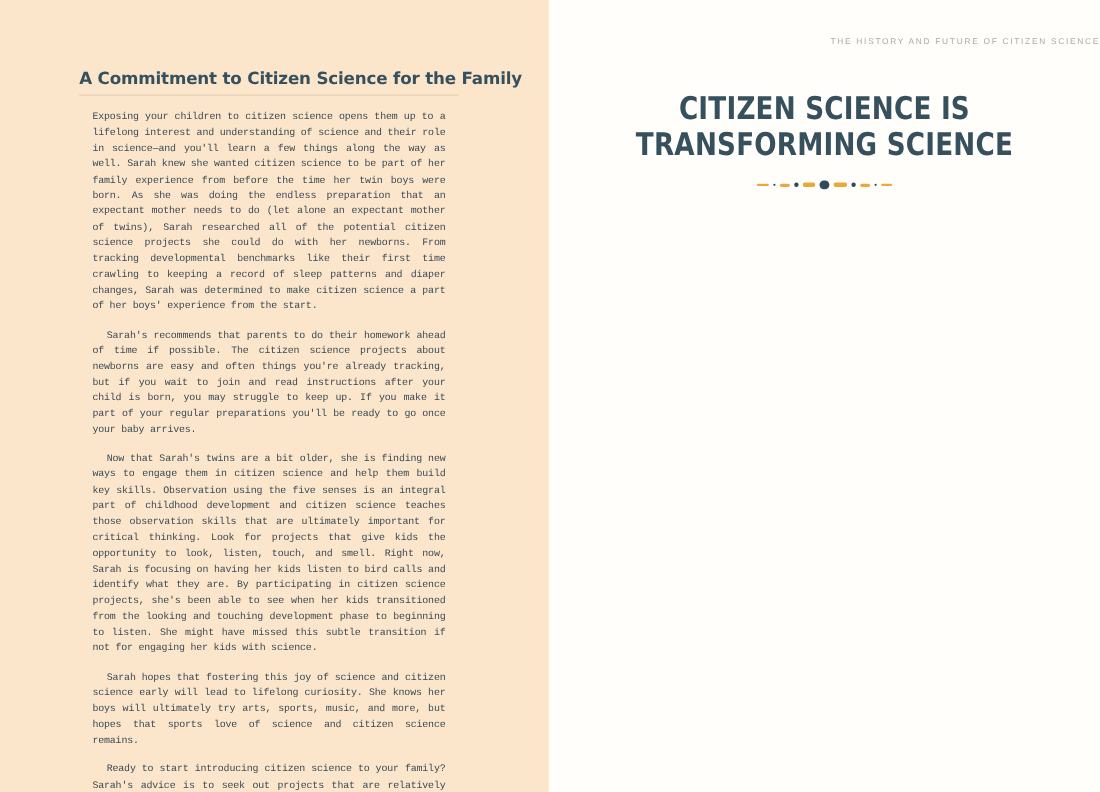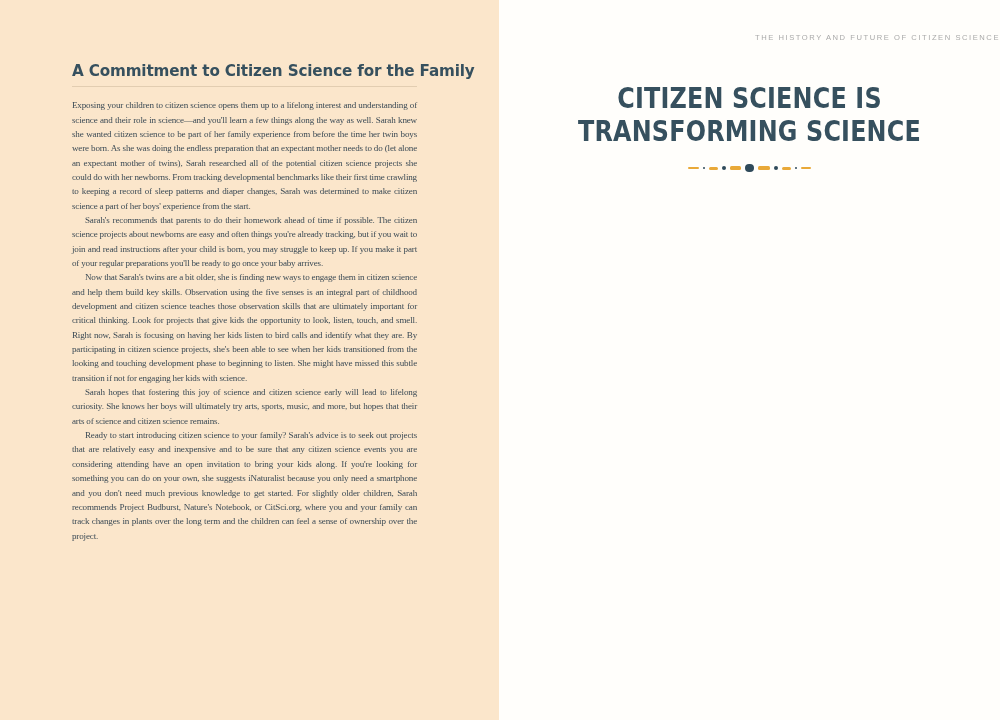--- a/index.html
+++ b/index.html
@@ -44,26 +44,26 @@
     margin: 0 0 6px 0;
     white-space: nowrap;
   }
   .heading-rule {
     width: 345px;
     height: 1px;
     background: #e2cdb1;
     margin-bottom: 11px;
   }
   .left-body p {
-    font-family: Liberation Serif, serif;
+    font-family: Liberation Mono, monospace;
     font-size: 9.05px;
     line-height: 14.35px;
     color: #3b4a55;
     text-align: justify;
-    margin: 0;
+    margin: 12px;
     letter-spacing: -0.16px;
     word-spacing: -0.15px;
     -webkit-hyphens: none;
     hyphens: none;
   }
   .left-body p + p {
     text-indent: 13px;
   }
 
   
@@ -129,21 +129,21 @@
 <div class="spread">
 
   <div class="page-left">
     <div class="left-inner">
       <h2 class="chapter-heading">A Commitment to Citizen Science for the Family</h2>
       <div class="heading-rule"></div>
       <div class="left-body">
         <p>Exposing your children to citizen science opens them up to a lifelong interest and understanding of science and their role in science—and you'll learn a few things along the way as well. Sarah knew she wanted citizen science to be part of her family experience from before the time her twin boys were born. As she was doing the endless preparation that an expectant mother needs to do (let alone an expectant mother of twins), Sarah researched all of the potential citizen science projects she could do with her newborns. From tracking developmental benchmarks like their first time crawling to keeping a record of sleep patterns and diaper changes, Sarah was determined to make citizen science a part of her boys' experience from the start.</p>
         <p>Sarah's recommends that parents to do their homework ahead of time if possible. The citizen science projects about newborns are easy and often things you're already tracking, but if you wait to join and read instructions after your child is born, you may struggle to keep up. If you make it part of your regular preparations you'll be ready to go once your baby arrives.</p>
         <p>Now that Sarah's twins are a bit older, she is finding new ways to engage them in citizen science and help them build key skills. Observation using the five senses is an integral part of childhood development and citizen science teaches those observation skills that are ultimately important for critical thinking. Look for projects that give kids the opportunity to look, listen, touch, and smell. Right now, Sarah is focusing on having her kids listen to bird calls and identify what they are. By participating in citizen science projects, she's been able to see when her kids transitioned from the looking and touching development phase to beginning to listen. She might have missed this subtle transition if not for engaging her kids with science.</p>
-        <p>Sarah hopes that fostering this joy of science and citizen science early will lead to lifelong curiosity. She knows her boys will ultimately try arts, sports, music, and more, but hopes that their arts of science and citizen science remains.</p>
+        <p>Sarah hopes that fostering this joy of science and citizen science early will lead to lifelong curiosity. She knows her boys will ultimately try arts, sports, music, and more, but hopes that sports love of science and citizen science remains.</p>
         <p>Ready to start introducing citizen science to your family? Sarah's advice is to seek out projects that are relatively easy and inexpensive and to be sure that any citizen science events you are considering attending have an open invitation to bring your kids along. If you're looking for something you can do on your own, she suggests iNaturalist because you only need a smartphone and you don't need much previous knowledge to get started. For slightly older children, Sarah recommends Project Budburst, Nature's Notebook, or CitSci.org, where you and your family can track changes in plants over the long term and the children can feel a sense of ownership over the project.</p>
       </div>
     </div>
   </div>
 
   <div class="page-right">
 
     <div class="running-head">The History and Future of Citizen Science</div>
 
     <div class="display-title">

